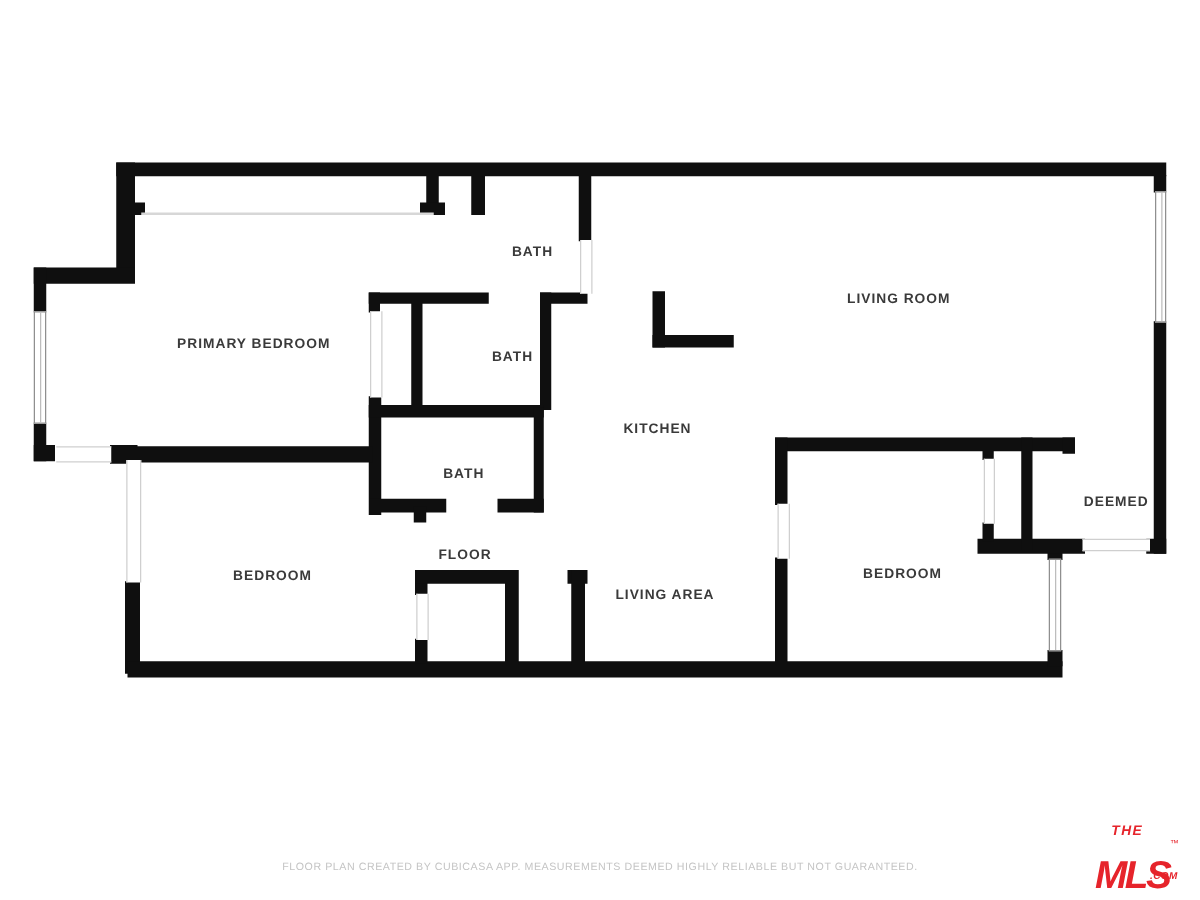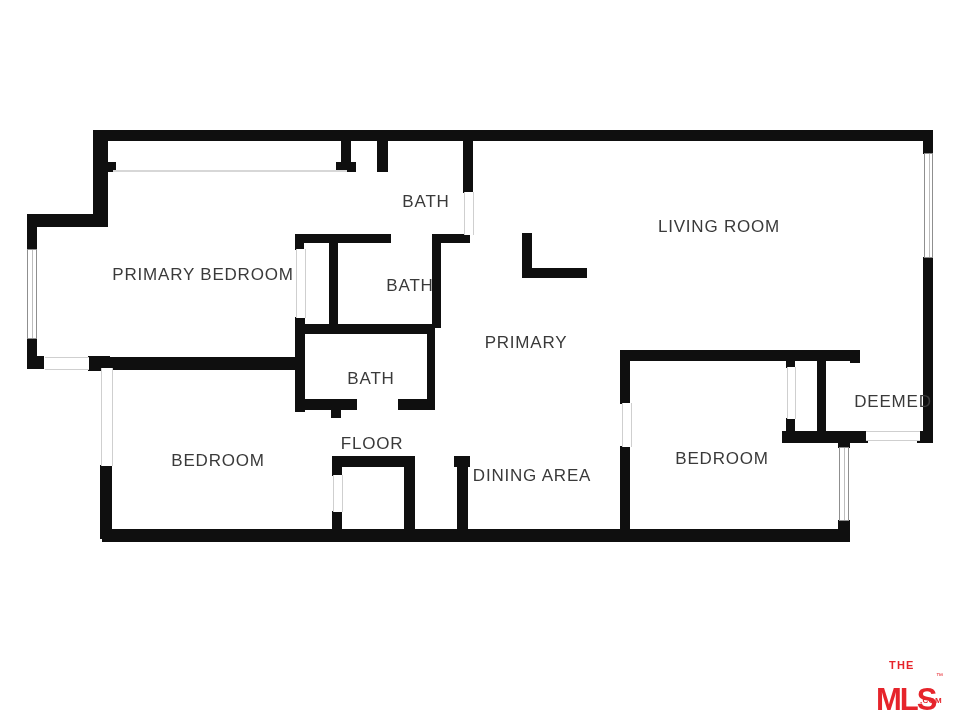--- a/index.html
+++ b/index.html
@@ -37,40 +37,42 @@
     box-sizing: border-box;
     z-index: 3;
   }
   .window.w-v::after {
     content: ""; position: absolute; left: 50%; top: 0; bottom: 0;
     width: 1px; background: #bdbdbd;
   }
   .room-label {
     position: absolute;
     transform: translate(-50%, -50%);
-    font-size: 17px;
+    font-size: 11px;
     letter-spacing: 0.8px;
     color: #3a3a3a;
     white-space: nowrap;
     z-index: 4;
+    font-weight: bold;
   }
   .footer {
     position: absolute;
     left: 0; right: 0; top: 688px;
     text-align: center;
     font-size: 8.5px;
     letter-spacing: 0.45px;
     color: #c4c4c4;
     z-index: 5;
   }
   .logo {
     position: absolute;
     left: 876px; top: 658px;
     width: 72px; height: 48px;
     z-index: 5;
+    font-style: italic;
   }
   .logo-the {
     position: absolute; top: 2px; left: 13px;
     font-size: 11px; font-weight: bold; letter-spacing: 1.2px; line-height: 1;
   }
   .logo-mls {
     position: absolute; top: 26px; left: 0;
     font-size: 31px; font-weight: 800; letter-spacing: -2px; line-height: 1;
   }
   .logo-tm {
@@ -140,30 +142,31 @@
       <div class="opening o-v" style="left: 296px; top: 249px; width: 8px; height: 69px;"></div>
       <div class="opening o-h" style="left: 866px; top: 431px; width: 54px; height: 8px;"></div>
       <div class="opening o-v" style="left: 622px; top: 403px; width: 8px; height: 44px;"></div>
       <div class="opening o-v" style="left: 787px; top: 367px; width: 7px; height: 52px;"></div>
       <div class="opening o-v" style="left: 333px; top: 475px; width: 8px; height: 37px;"></div>
       <div class="window w-v" style="left: 27px; top: 249px; width: 10px; height: 90px;"></div>
       <div class="window w-v" style="left: 839px; top: 447px; width: 10px; height: 74px;"></div>
       <div class="window w-v" style="left: 924px; top: 153px; width: 9px; height: 105px;"></div>
       <div class="closet-line" style="left: 113px; top: 170px; width: 234px;"></div>
       <div class="room-label" style="left: 426px; top: 202px; color: rgb(58, 58, 58);">BATH</div>
-      <div class="room-label" style="left: 719px; top: 227px; color: rgb(58, 58, 58);">LIVING ROOM</div>
+      <div class="room-label" style="left: 719px; top: 239px; color: rgb(58, 58, 58);">LIVING ROOM</div>
       <div class="room-label" style="left: 195px; top: 275px; color: rgb(58, 58, 58); padding-left: 16px;">PRIMARY BEDROOM</div>
       <div class="room-label" style="left: 410px; top: 286px; color: rgb(58, 58, 58);">BATH</div>
-      <div class="room-label" style="left: 526px; top: 343px; color: rgb(58, 58, 58);">PRIMARY</div>
+      <div class="room-label" style="left: 526px; top: 343px; color: rgb(58, 58, 58);">KITCHEN</div>
       <div class="room-label" style="left: 371px; top: 379px; color: rgb(58, 58, 58);">BATH</div>
       <div class="room-label" style="left: 893px; top: 402px; color: rgb(58, 58, 58);">DEEMED</div>
       <div class="room-label" style="left: 372px; top: 444px; color: rgb(58, 58, 58);">FLOOR</div>
       <div class="room-label" style="left: 218px; top: 461px; color: rgb(58, 58, 58);">BEDROOM</div>
       <div class="room-label" style="left: 722px; top: 459px; color: rgb(58, 58, 58);">BEDROOM</div>
-      <div class="room-label" style="left: 532px; top: 476px; color: rgb(58, 58, 58);">DINING AREA</div>
+      <div class="room-label" style="left: 532px; top: 476px; color: rgb(58, 58, 58);">LIVING AREA</div>
     </div>
+  <div class="footer">FLOOR PLAN CREATED BY CUBICASA APP. MEASUREMENTS DEEMED HIGHLY RELIABLE BUT NOT GUARANTEED.</div>
   <div class="logo" style="color: rgb(230, 36, 43);">
     <span class="logo-the">THE</span>
     <span class="logo-mls">MLS</span>
     <span class="logo-tm">™</span>
     <span class="logo-com">.COM</span>
   </div>
 </div>
 
 </body></html>

